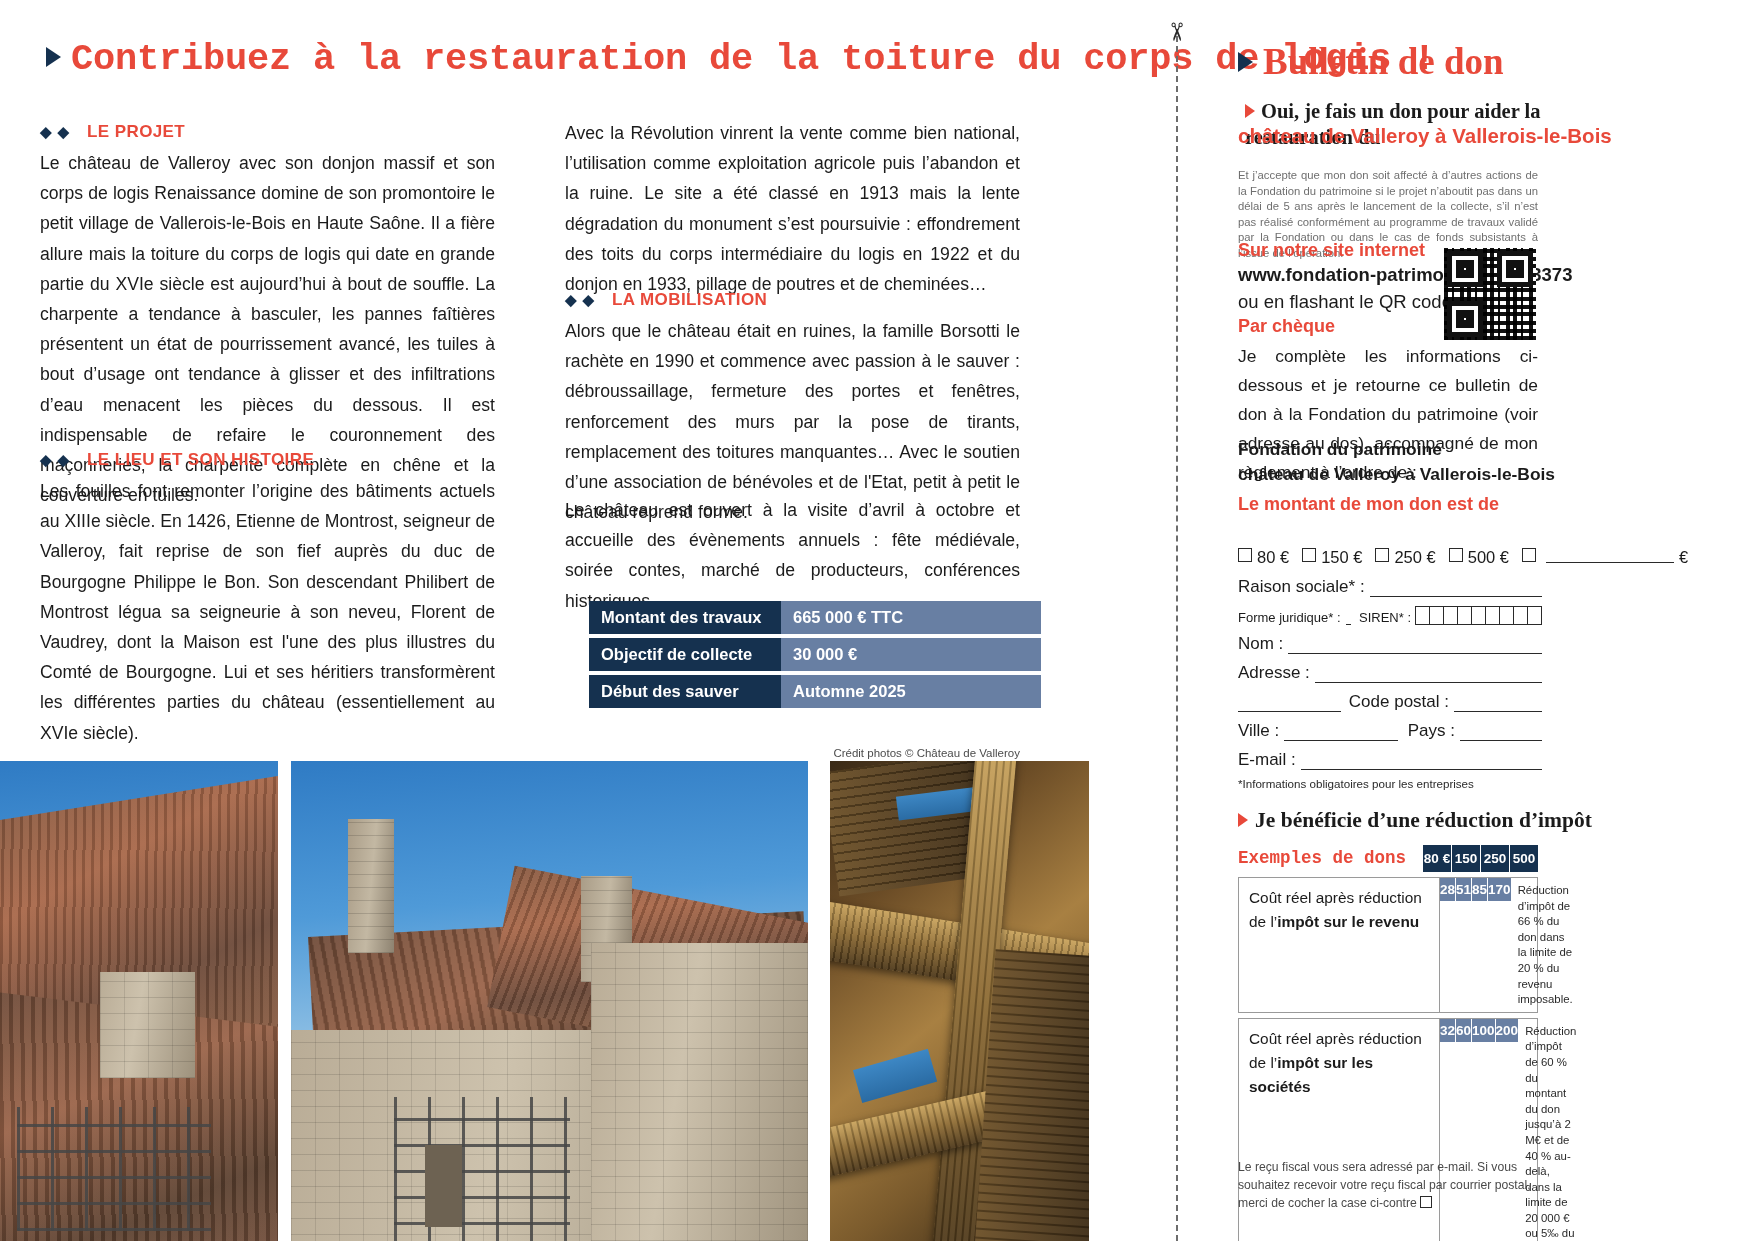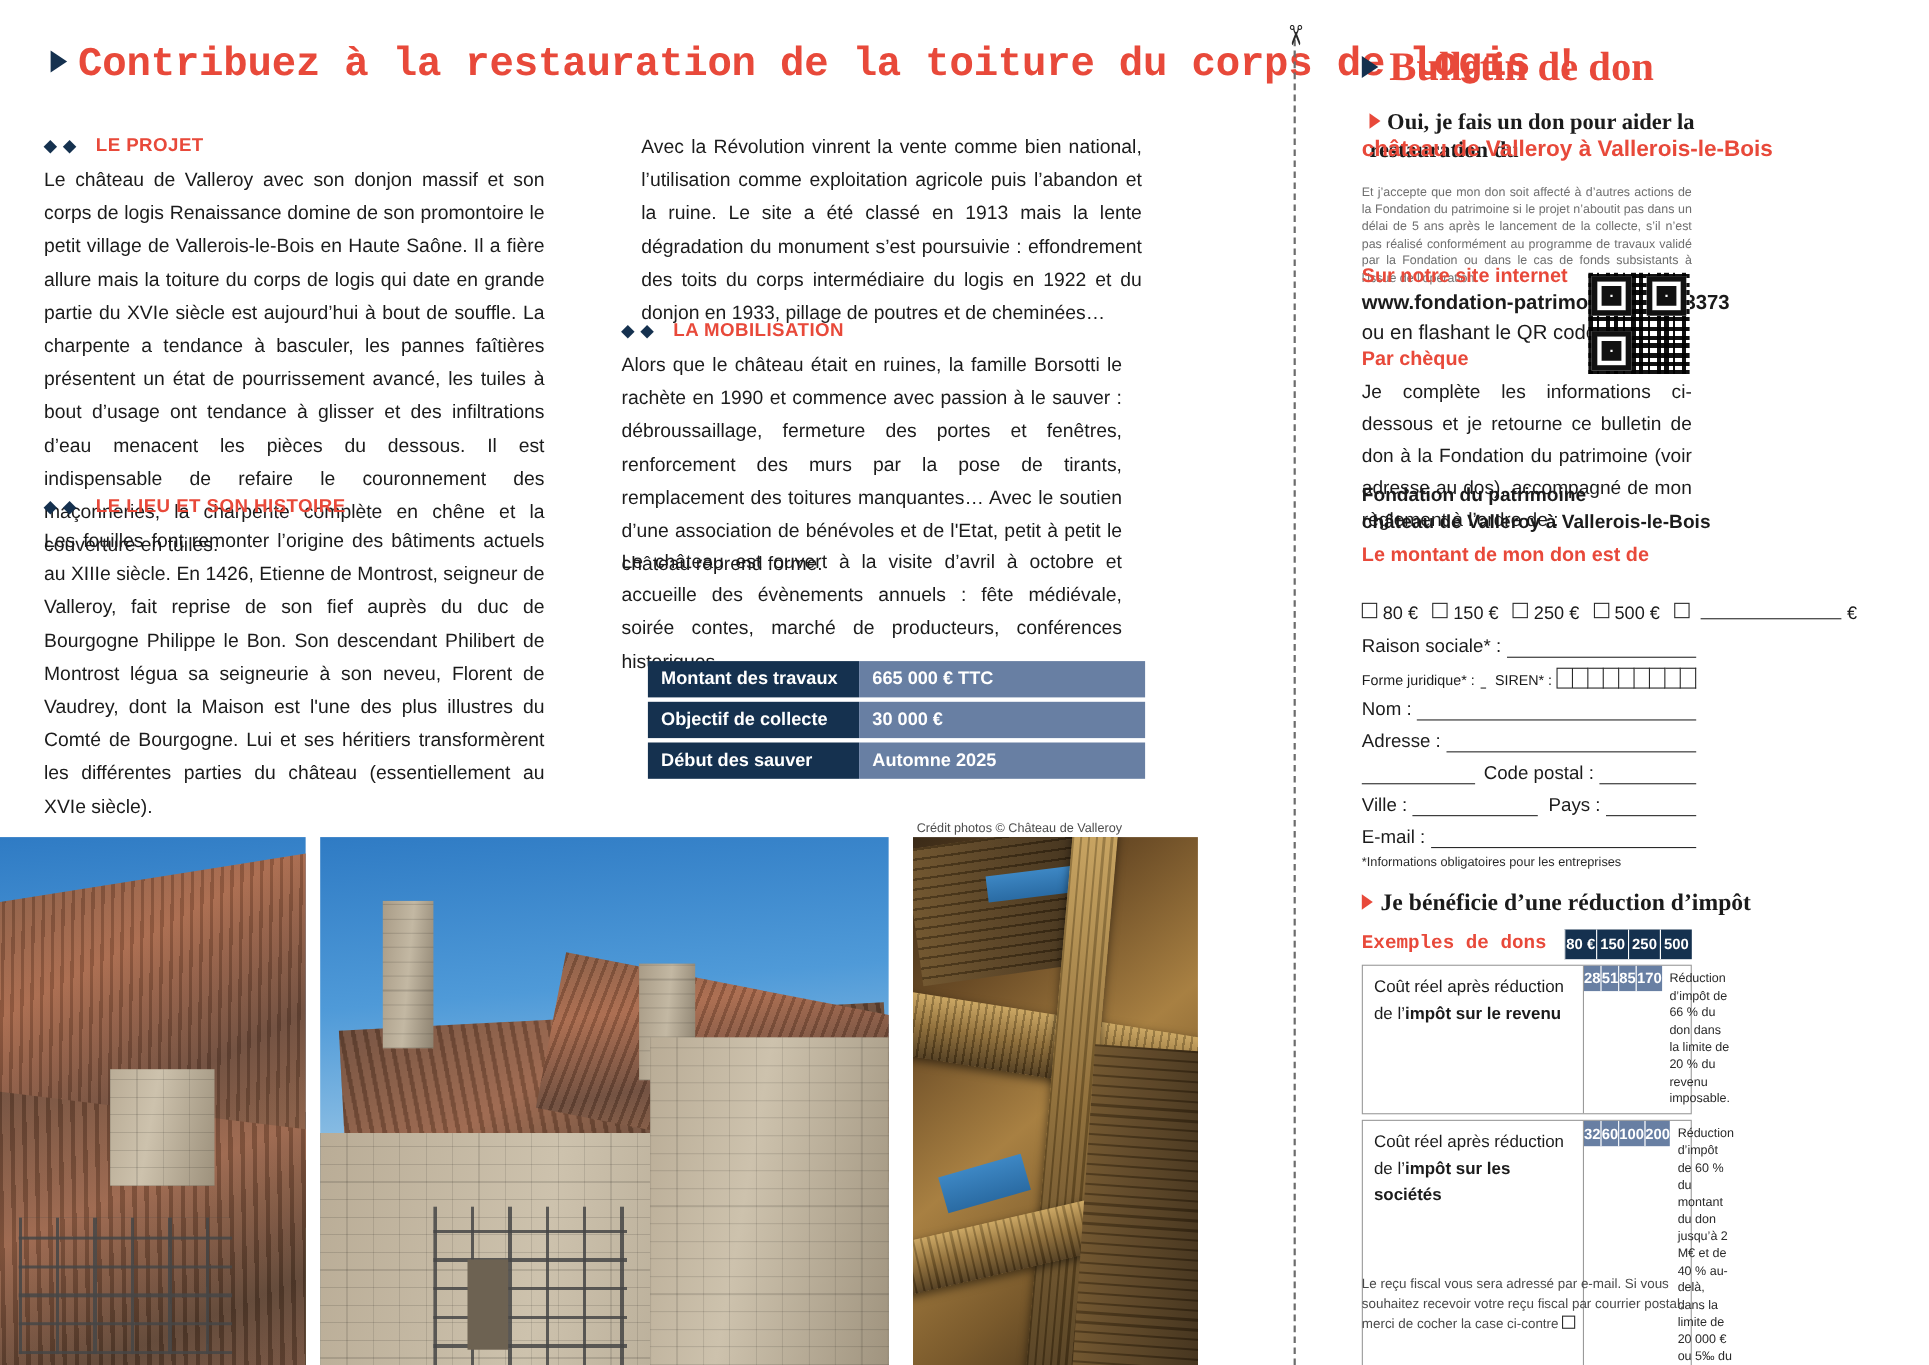--- a/index.html
+++ b/index.html
@@ -95,21 +95,21 @@
     color: #1b1b1b;
   }
   .col p { margin: 0 0 24px 0; }
 
   .sec-head-left-1 { position: absolute; left: 40px;  top: 122px; }
   .sec-head-left-2 { position: absolute; left: 40px;  top: 450px; }
   .sec-head-right  { position: absolute; left: 565px; top: 290px; }
 
   .body-left-1  { position: absolute; left: 40px;  top: 148px; width: 455px; }
   .body-left-2  { position: absolute; left: 40px;  top: 476px; width: 455px; }
-  .body-right-1 { position: absolute; left: 583px; top: 118px; width: 455px; }
+  .body-right-1 { position: absolute; left: 565px; top: 118px; width: 455px; }
   .body-right-2 { position: absolute; left: 565px; top: 316px; width: 455px; }
   .body-right-3 { position: absolute; left: 565px; top: 495px; width: 455px; }
 
   
   .info-table {
     position: absolute;
     left: 589px; top: 597px;
     width: 452px;
     border-collapse: separate;
     border-spacing: 0 4px;

